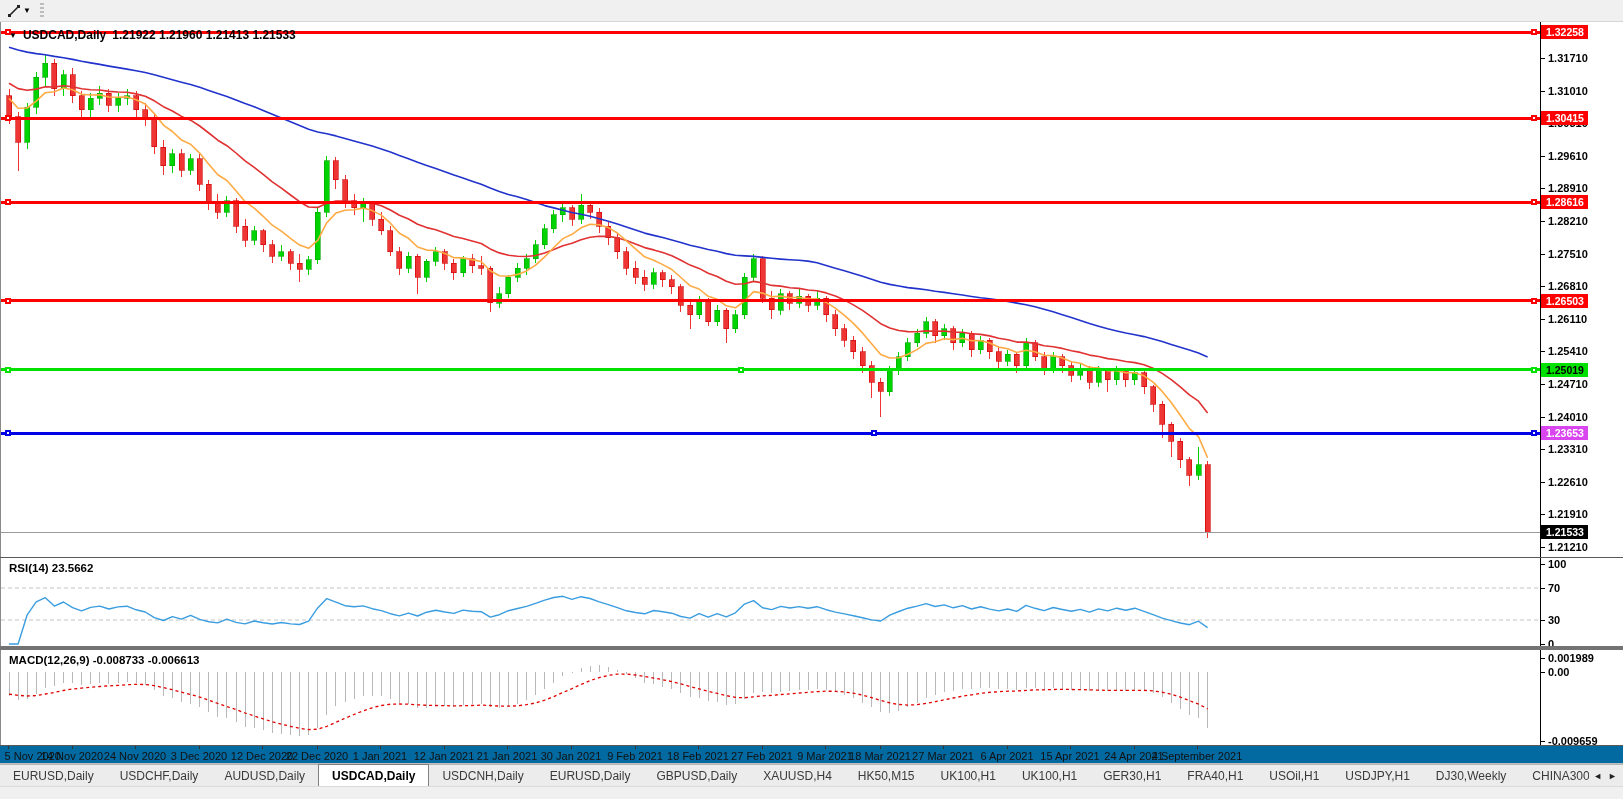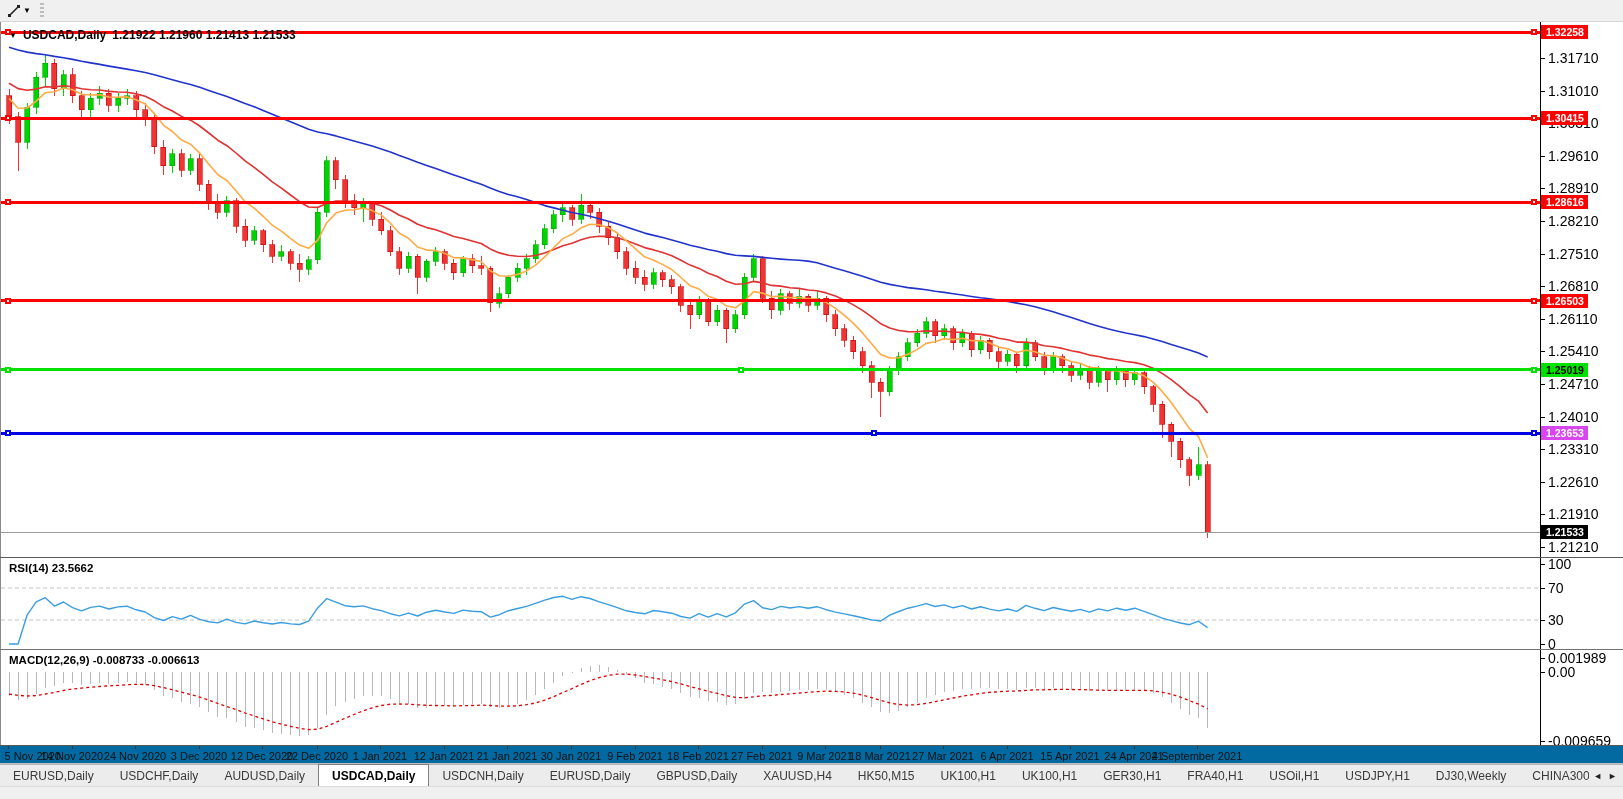--- a/index.html
+++ b/index.html
@@ -11,27 +11,27 @@
            display:flex;align-items:center;padding:0 4px;gap:2px;}
   .grip{width:4px;height:16px;margin:0 4px;
         background:repeating-linear-gradient(to bottom,#bdbdbd 0 2px,transparent 2px 4px);}
   .tool-icon{display:flex;align-items:center;gap:2px;padding:1px 3px;cursor:default;}
   .tfbtn{font-size:11px;color:#3c3c3c;padding:2px 8px;border:1px solid transparent;line-height:14px;}
   .tfbtn.active{background:#e3e3e3;border:1px solid #9a9a9a;color:#000;}
   .tsep{width:1px;height:16px;background:#c8c8c8;margin:0 4px;}
   
   .row{display:flex;position:relative;background:#fff;}
   .row-main{height:536px;border-bottom:1px solid #5a5a5a;}
-  .row-rsi{height:92px;border-bottom:1px solid #737373;}
+  .row-rsi{height:92px;border-bottom:4px solid #737373;}
   .row-macd{height:96px;border-bottom:1px solid #5a5a5a;}
   .plot{width:1540px;height:100%;position:relative;border-left:1px solid #8a8a8a;overflow:hidden;}
   .plot svg{position:absolute;left:0;top:0;}
   .axis-seg{width:83px;height:100%;position:relative;border-left:1px solid #000;background:#fff;overflow:hidden;}
   .tickmark{position:absolute;left:0;width:4px;height:1px;background:#000;}
-  .ticklbl{position:absolute;left:7px;transform:translateY(-50%);font-size:14px;font-weight:400;color:#000;white-space:nowrap;}
+  .ticklbl{position:absolute;left:7px;transform:translateY(-50%);font-size:11px;font-weight:700;color:#000;white-space:nowrap;}
   .lvlbox{position:absolute;left:0;transform:translateY(-50%);font-size:10.5px;font-weight:700;
           padding:1px 4px 1px 5px;white-space:nowrap;line-height:12px;}
   .chart-title{position:absolute;left:8px;top:6px;display:flex;align-items:center;gap:6px;
                font-size:12px;font-weight:700;color:#000;z-index:5;}
   .dd{font-size:8px;color:#000;}
   .panel-label{position:absolute;left:8px;top:4px;font-size:11.5px;font-weight:700;color:#000;z-index:5;}
   
   .date-axis{height:18px;position:relative;background:#0369a1;border-bottom:1px solid #bdbdbd;}
   .datelbl{position:absolute;top:4px;transform:translateX(-50%);font-size:11px;color:#111;white-space:nowrap;}
   .datetick{position:absolute;top:0;width:1px;height:3px;background:#333;}

